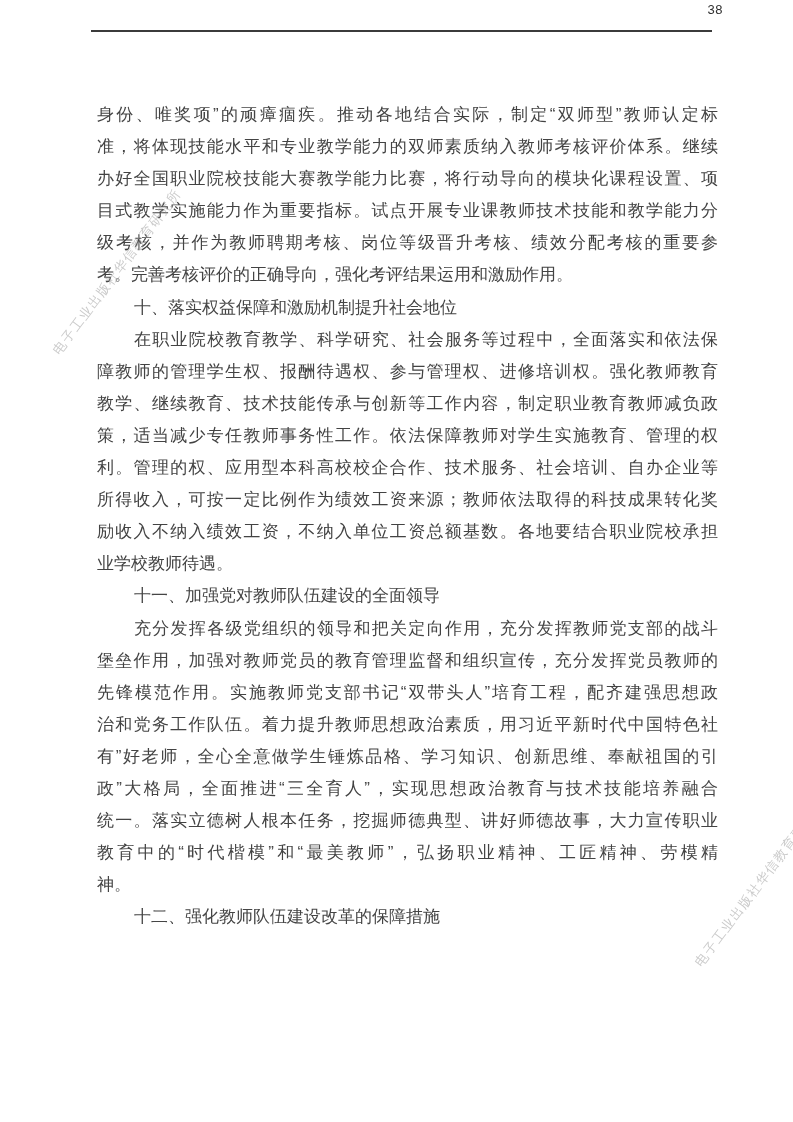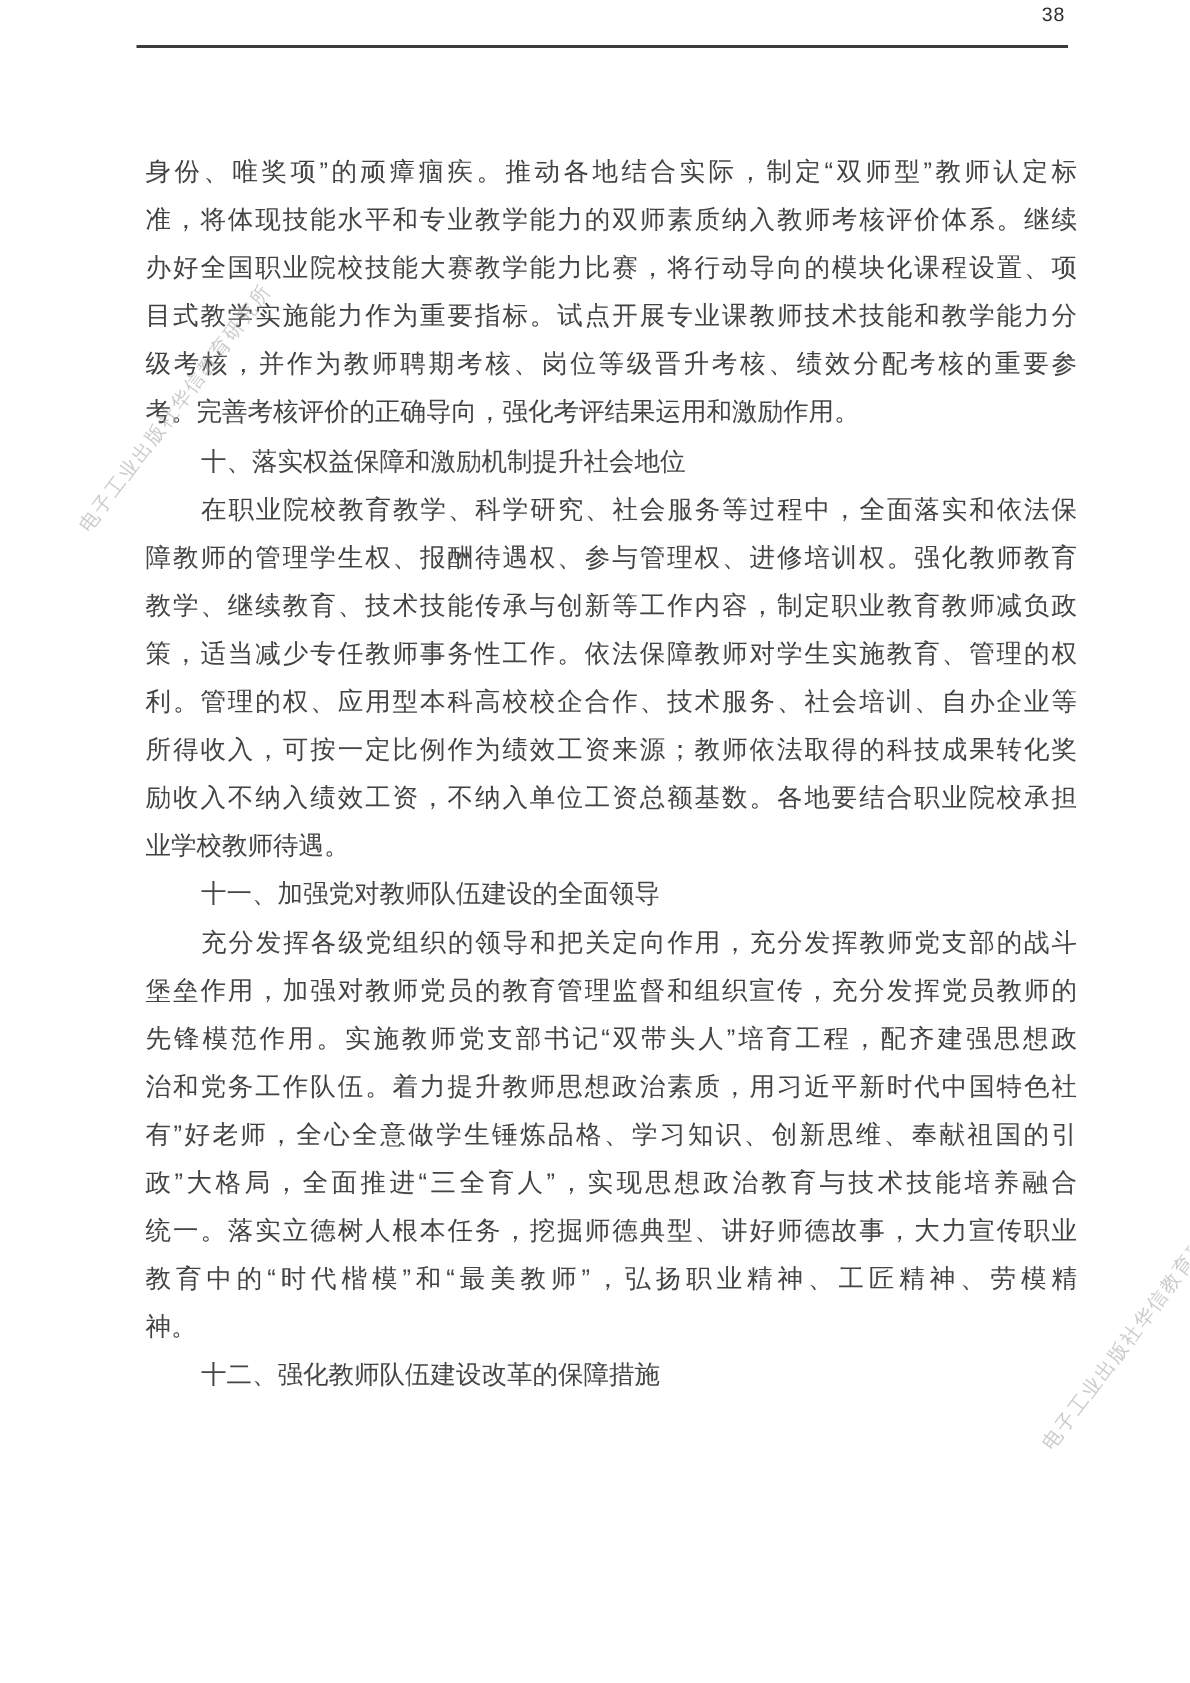--- a/index.html
+++ b/index.html
@@ -11,21 +11,21 @@
     position: relative;
     width: 793px;
     height: 1122px;
     background: #ffffff;
     overflow: hidden;
     font-family: "Liberation Sans", "DejaVu Sans", sans-serif;
   }
   .page-number {
     position: absolute;
     top: 2px;
-    right: 83px;
+    right: 70px;
     font-size: 13px;
     line-height: 15px;
     color: #2f2f2f;
     letter-spacing: 0.5px;
   }
   .header-rule {
     position: absolute;
     top: 30px;
     left: 91px;
     width: 621px;

